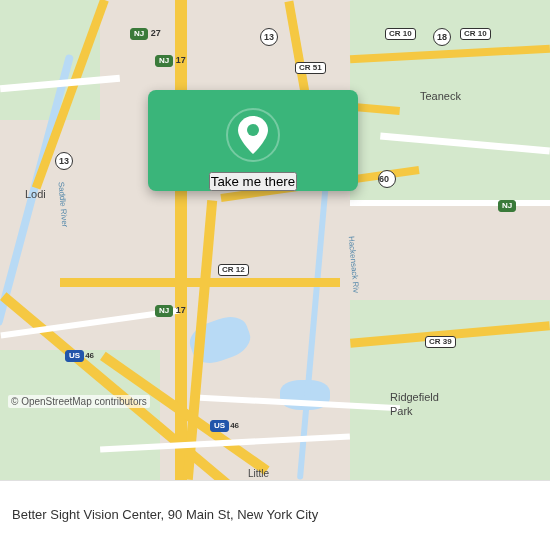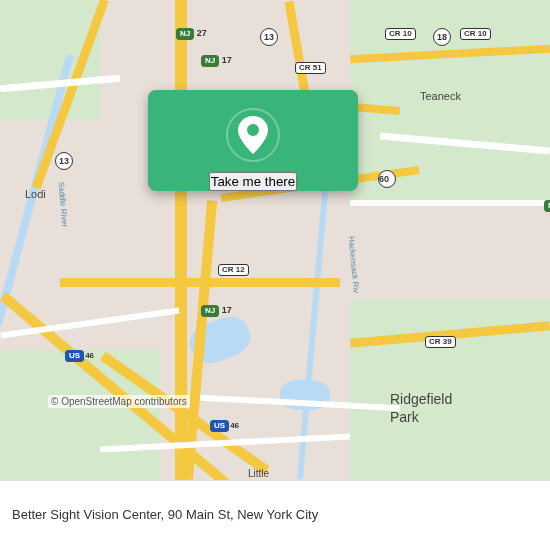--- a/index.html
+++ b/index.html
@@ -100,21 +100,20 @@
 
     #copyright {
       position: absolute;
       bottom: 72px;
       left: 8px;
       font-size: 10px;
       color: #555;
       background: rgba(255,255,255,0.7);
       padding: 1px 3px;
       border-radius: 2px;
-      margin-left: 40px;
     }
 
     
     .water {
       position: absolute;
       background: #a8d4f5;
       border-radius: 50%;
     }
 
     .green-patch {
@@ -141,21 +140,20 @@
       font-weight: bold;
       color: #333;
       line-height: 1;
     }
 
     .shield-green {
       background: #3a7a3a;
       border-color: #3a7a3a;
       color: #fff;
       border-radius: 3px;
-      margin-left: 46px;
     }
 
     .shield-blue {
       background: #2255aa;
       border-color: #2255aa;
       color: #fff;
       border-radius: 3px;
     }
   </style>
 </head>
@@ -257,21 +255,21 @@
   <div class="road-label" style="top:420px;left:210px;">
     <span class="shield shield-blue">US</span><span style="font-size:8px;margin-left:1px;">46</span>
   </div>
 
   <div class="road-label" style="top:336px;left:425px;">
     <span class="shield">CR 39</span>
   </div>
 
   <div class="road-label" style="top:188px;left:25px;color:#444;font-weight:normal;font-size:11px;">Lodi</div>
   <div class="road-label" style="top:90px;left:420px;color:#444;font-weight:normal;font-size:11px;">Teaneck</div>
-  <div class="road-label" style="top:390px;left:390px;color:#444;font-weight:normal;font-size:14px;line-height:1.3;">Ridgefield<br>Park</div>
+  <div class="road-label" style="top:390px;left:390px;color:#444;font-weight:normal;font-size:11px;line-height:1.3;">Ridgefield<br>Park</div>
   <div class="road-label" style="top:468px;left:248px;color:#444;font-weight:normal;font-size:10px;">Little</div>
 
   <div id="map-card">
     <div id="map-card-icon-area">
 
       <svg class="location-pin" viewBox="0 0 54 54" xmlns="http://www.w3.org/2000/svg">
         <circle cx="27" cy="27" r="26" fill="none" stroke="rgba(255,255,255,0.3)" stroke-width="2"></circle>
         <path d="M27 8 C18 8 12 15 12 22 C12 32 27 46 27 46 C27 46 42 32 42 22 C42 15 36 8 27 8 Z" fill="white"></path>
         <circle cx="27" cy="22" r="6" fill="#3ab57a"></circle>
       </svg>

